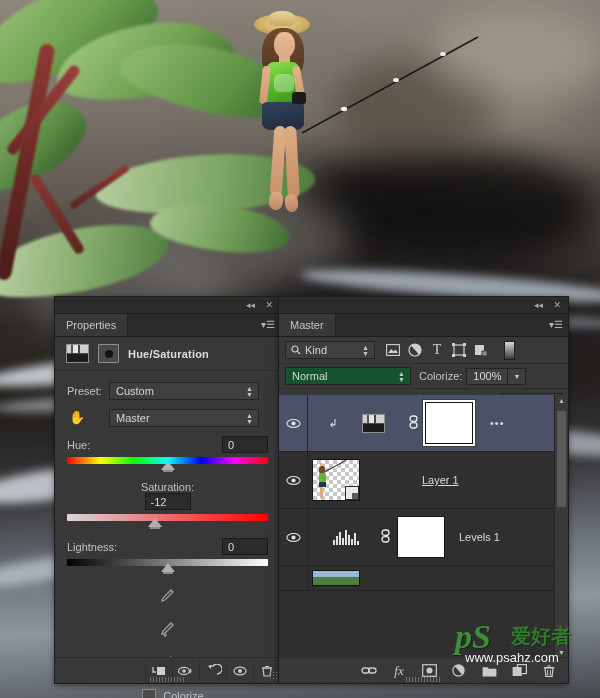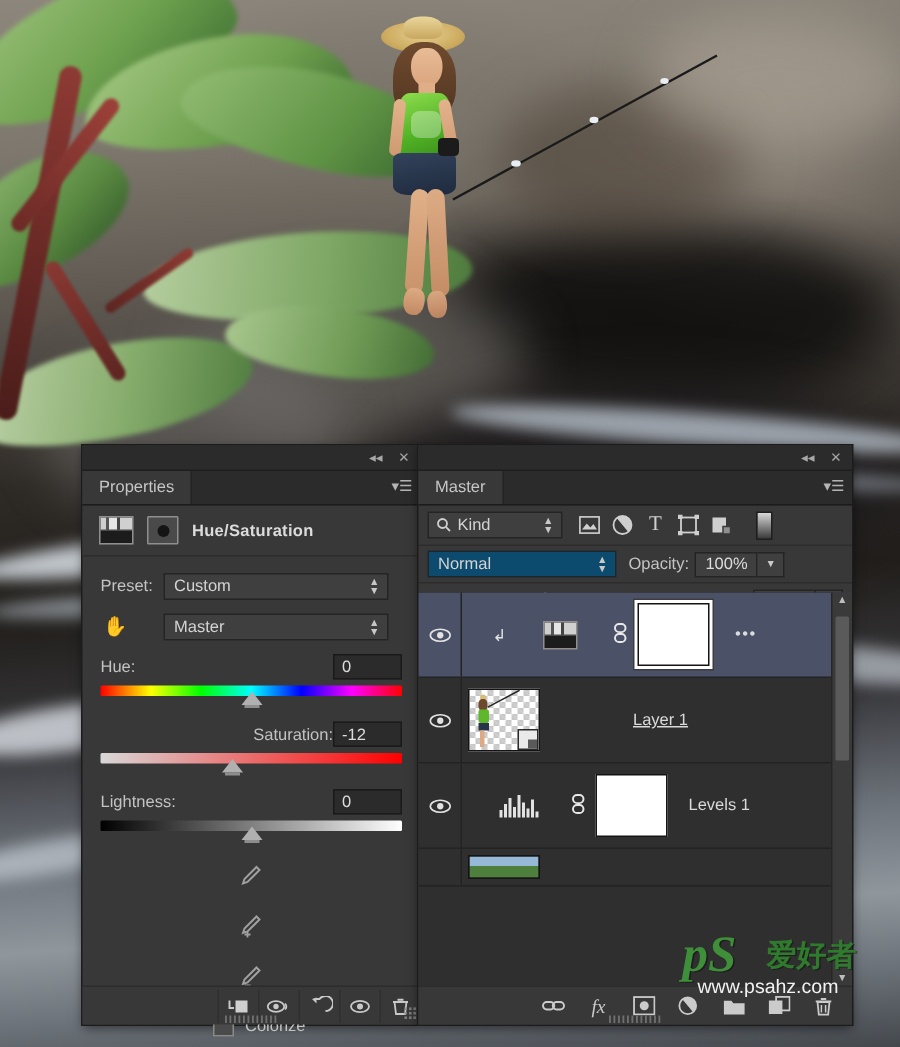--- a/index.html
+++ b/index.html
@@ -85,21 +85,21 @@
     height:22px;border-left:1px solid #2f2f2f;}
 
   
   #layers-panel{left:279px;top:297px;width:289px;height:386px;}
   .lay-toolrow{height:26px;display:flex;align-items:center;padding:0 6px;gap:0;
     border-bottom:1px solid #2c2c2c;}
   .kind-box{width:90px;height:18px;background:#3f3f3f;border:1px solid #242424;display:flex;
     align-items:center;gap:4px;padding:0 5px;color:#d4d4d4;font-size:11px;position:relative;box-sizing:border-box;}
   .filt-ico{width:22px;height:18px;display:flex;align-items:center;justify-content:center;color:#cfcfcf;font-size:11px;}
   .lay-row2{height:24px;display:flex;align-items:center;padding:0 6px;border-bottom:1px solid #2c2c2c;}
-  .blend-box{width:126px;height:18px;background:#0c4a6e;border:1px solid #242424;color:#d4d4d4;
+  .blend-box{width:126px;height:18px;background:#14532d;border:1px solid #242424;color:#d4d4d4;
     font-size:11px;display:flex;align-items:center;padding:0 6px;position:relative;box-sizing:border-box;}
   .op-lbl{color:#c3c3c3;font-size:11px;margin-left:8px;}
   .op-val{background:#3f3f3f;border:1px solid #242424;height:17px;width:42px;color:#dcdcdc;font-size:11px;
     display:flex;align-items:center;justify-content:center;box-sizing:border-box;margin-left:4px;}
   .arrowbtn{width:18px;height:17px;background:#3f3f3f;border:1px solid #242424;border-left:none;
     display:flex;align-items:center;justify-content:center;color:#cacaca;font-size:7px;box-sizing:border-box;}
   .lock-ico{width:19px;height:18px;display:flex;align-items:center;justify-content:center;color:#c6c6c6;font-size:11px;}
 
   .layer-list{position:absolute;left:0;right:0;top:98px;bottom:25px;background:#2f2f2f;overflow:hidden;}
   .layer-row{height:56px;display:flex;align-items:center;border-bottom:1px solid #232323;position:relative;}
@@ -252,21 +252,21 @@
 
     <div class="row" style="justify-content:space-between;margin-bottom:2px;">
       <span class="lbl">Hue:</span>
       <span class="num-box">0</span>
     </div>
     <div class="slider-wrap">
       <span class="track t-hue"></span>
       <span class="knob" style="left:50%;"></span>
     </div>
 
-    <div class="row" style="justify-content:flex-end;margin-bottom:2px;">
+    <div class="row" style="justify-content:space-between;margin-bottom:2px;flex-direction:column;">
       <span class="lbl">Saturation:</span>
       <span class="num-box">-12</span>
     </div>
     <div class="slider-wrap">
       <span class="track t-sat"></span>
       <span class="knob" style="left:44%;"></span>
     </div>
 
     <div class="row" style="justify-content:space-between;margin-bottom:2px;">
       <span class="lbl">Lightness:</span>
@@ -402,21 +402,21 @@
   </div>
 
   <div class="lay-row2">
     <span class="blend-box">
       <span>Normal</span>
       <span class="spin">
           <span>▲</span>
           <span>▼</span>
         </span>
     </span>
-    <span class="op-lbl">Opacity:</span>
+    <span class="op-lbl">Colorize:</span>
     <span class="op-val">100%</span>
     <span class="arrowbtn">▼</span>
   </div>
 
   <div class="lay-row2">
     <span class="lbl" style="color:#c3c3c3;font-size:11px;">Lock:</span>
     <span class="lock-ico" style="margin-left:5px;">
       <span style="width:11px;height:11px;display:inline-block;background-image:linear-gradient(45deg,#9a9a9a 25%,transparent 25%,transparent 75%,#9a9a9a 75%),linear-gradient(45deg,#9a9a9a 25%,transparent 25%,transparent 75%,#9a9a9a 75%);background-size:6px 6px;background-position:0 0,3px 3px;background-color:#d9d9d9;"></span>
     </span>
     <span class="lock-ico">

